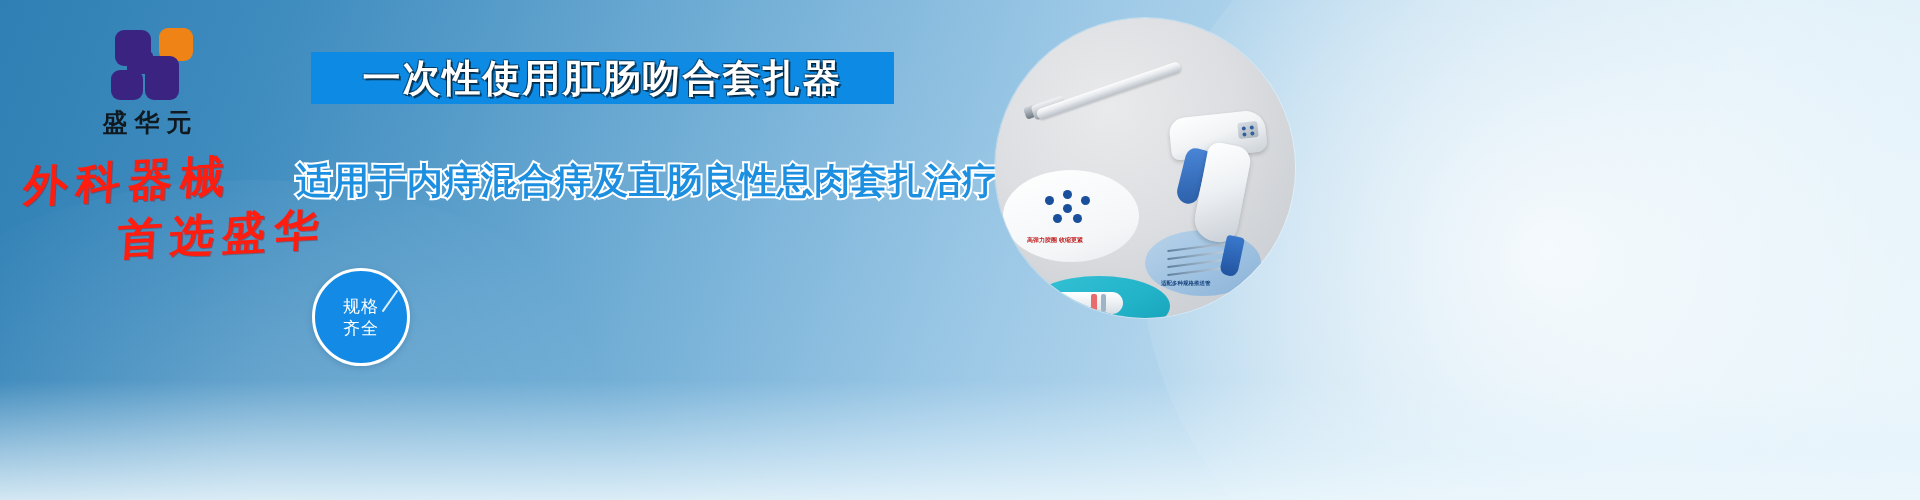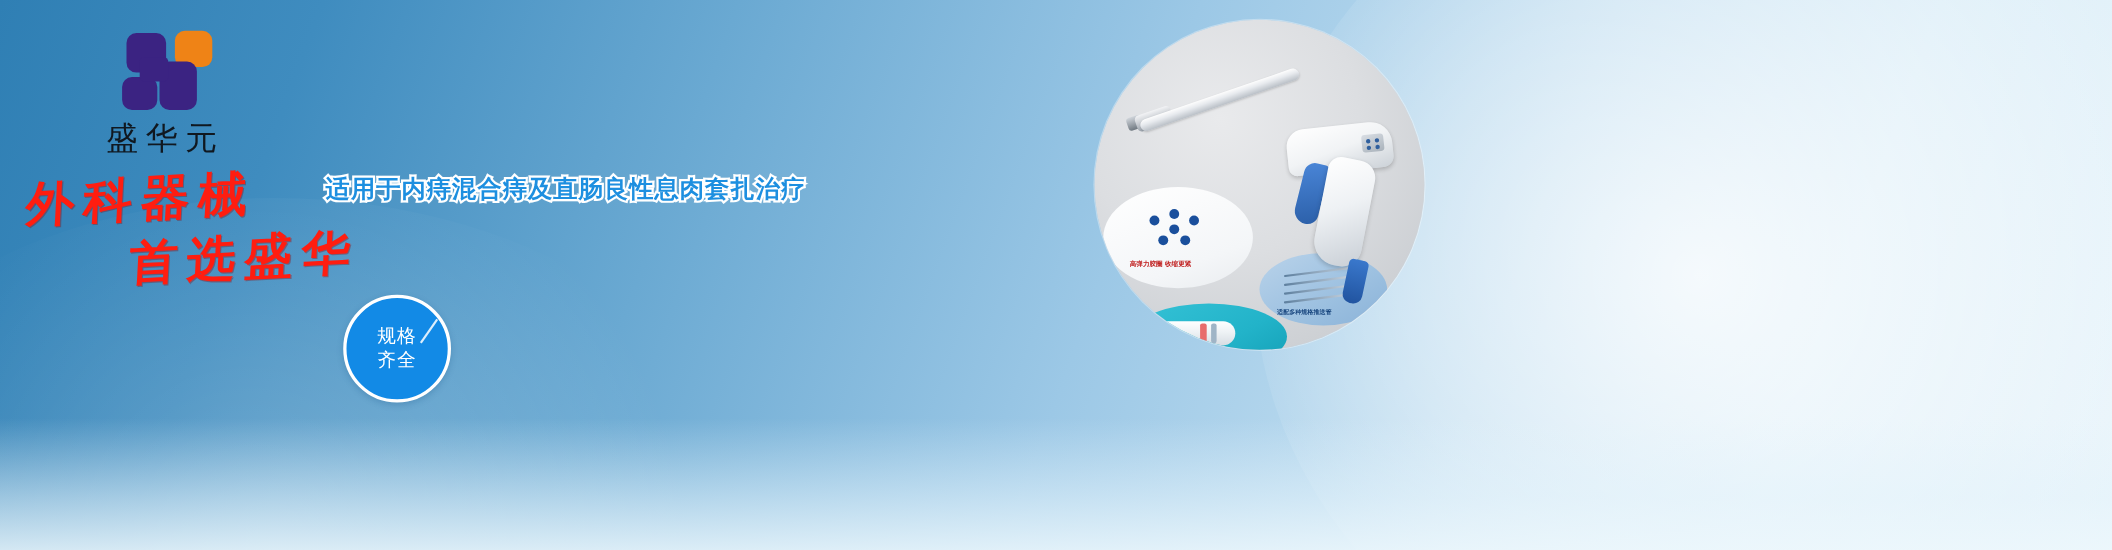--- a/index.html
+++ b/index.html
@@ -31,21 +31,21 @@
   
   .logo-wrap{position:absolute;left:62px;top:26px;width:170px;text-align:center;}
   .logo-mark{position:relative;width:92px;height:76px;margin:0 auto;}
   .lm{position:absolute;border-radius:9px;}
   .lm-a{left:14px;top:4px;width:36px;height:36px;background:#3b2382;}
   .lm-b{left:58px;top:2px;width:34px;height:33px;background:#ef8316;border-radius:9px;}
   .lm-c{left:44px;top:30px;width:34px;height:44px;background:#3b2382;}
   .lm-d{left:10px;top:44px;width:32px;height:30px;background:#3b2382;}
   .lm-e{left:26px;top:26px;width:26px;height:22px;background:#3b2382;border-radius:4px;}
   .logo-name{
-    margin-top:4px;color:#101820;font-size:29px;font-weight:normal;letter-spacing:7px;
+    margin-top:4px;color:#101820;font-size:25px;font-weight:bold;letter-spacing:7px;
     font-family:"DejaVu Sans","Liberation Sans",sans-serif;text-indent:7px;text-align:center;
   }
 
   
   .title-box{
     position:absolute;left:311px;top:52px;width:583px;height:52px;
     background:#0d8ae4;display:flex;align-items:center;justify-content:center;
   }
   .title-text{
     color:#ffffff;font-size:38px;font-weight:bold;letter-spacing:2px;white-space:nowrap;
@@ -60,21 +60,21 @@
     font-size:44px;letter-spacing:8px;
     transform:skewX(-6deg) rotate(-3deg);
     text-shadow:1px 1px 0 rgba(150,0,0,.35);
   }
   .cal-1{left:24px;top:152px;}
   .cal-2{left:118px;top:205px;}
 
   
   .subtitle{
     position:absolute;left:296px;top:157px;white-space:nowrap;
-    font-size:22px;font-weight:bold;letter-spacing:1px;color:#1d8fe0;
+    font-size:36px;font-weight:bold;letter-spacing:1px;color:#1d8fe0;
     font-family:"DejaVu Sans","Liberation Sans",sans-serif;
     -webkit-text-stroke:4px #ffffff;
     paint-order:stroke fill;
     text-shadow:0 0 2px rgba(255,255,255,.9);
   }
 
   
   .badges{position:absolute;left:312px;top:268px;display:flex;gap:68px;flex-direction:column;}
   .badge{
     position:relative;width:92px;height:92px;border-radius:50%;
@@ -171,20 +171,23 @@
     <div class="logo-mark">
       <span class="lm lm-a"></span>
       <span class="lm lm-b"></span>
       <span class="lm lm-c"></span>
       <span class="lm lm-d"></span>
       <span class="lm lm-e"></span>
     </div>
     <div class="logo-name">盛华元</div>
   </div>
 
+  <div class="title-box">
+    <span class="title-text">一次性使用肛肠吻合套扎器</span>
+  </div>
 
   <div class="cal cal-1">外科器械</div>
   <div class="cal cal-2">首选盛华</div>
 
   <div class="subtitle">适用于内痔混合痔及直肠良性息肉套扎治疗</div>
 
   <div class="badges">
     <div class="badge">
       <span class="slash"></span>
       <span>规格</span>

